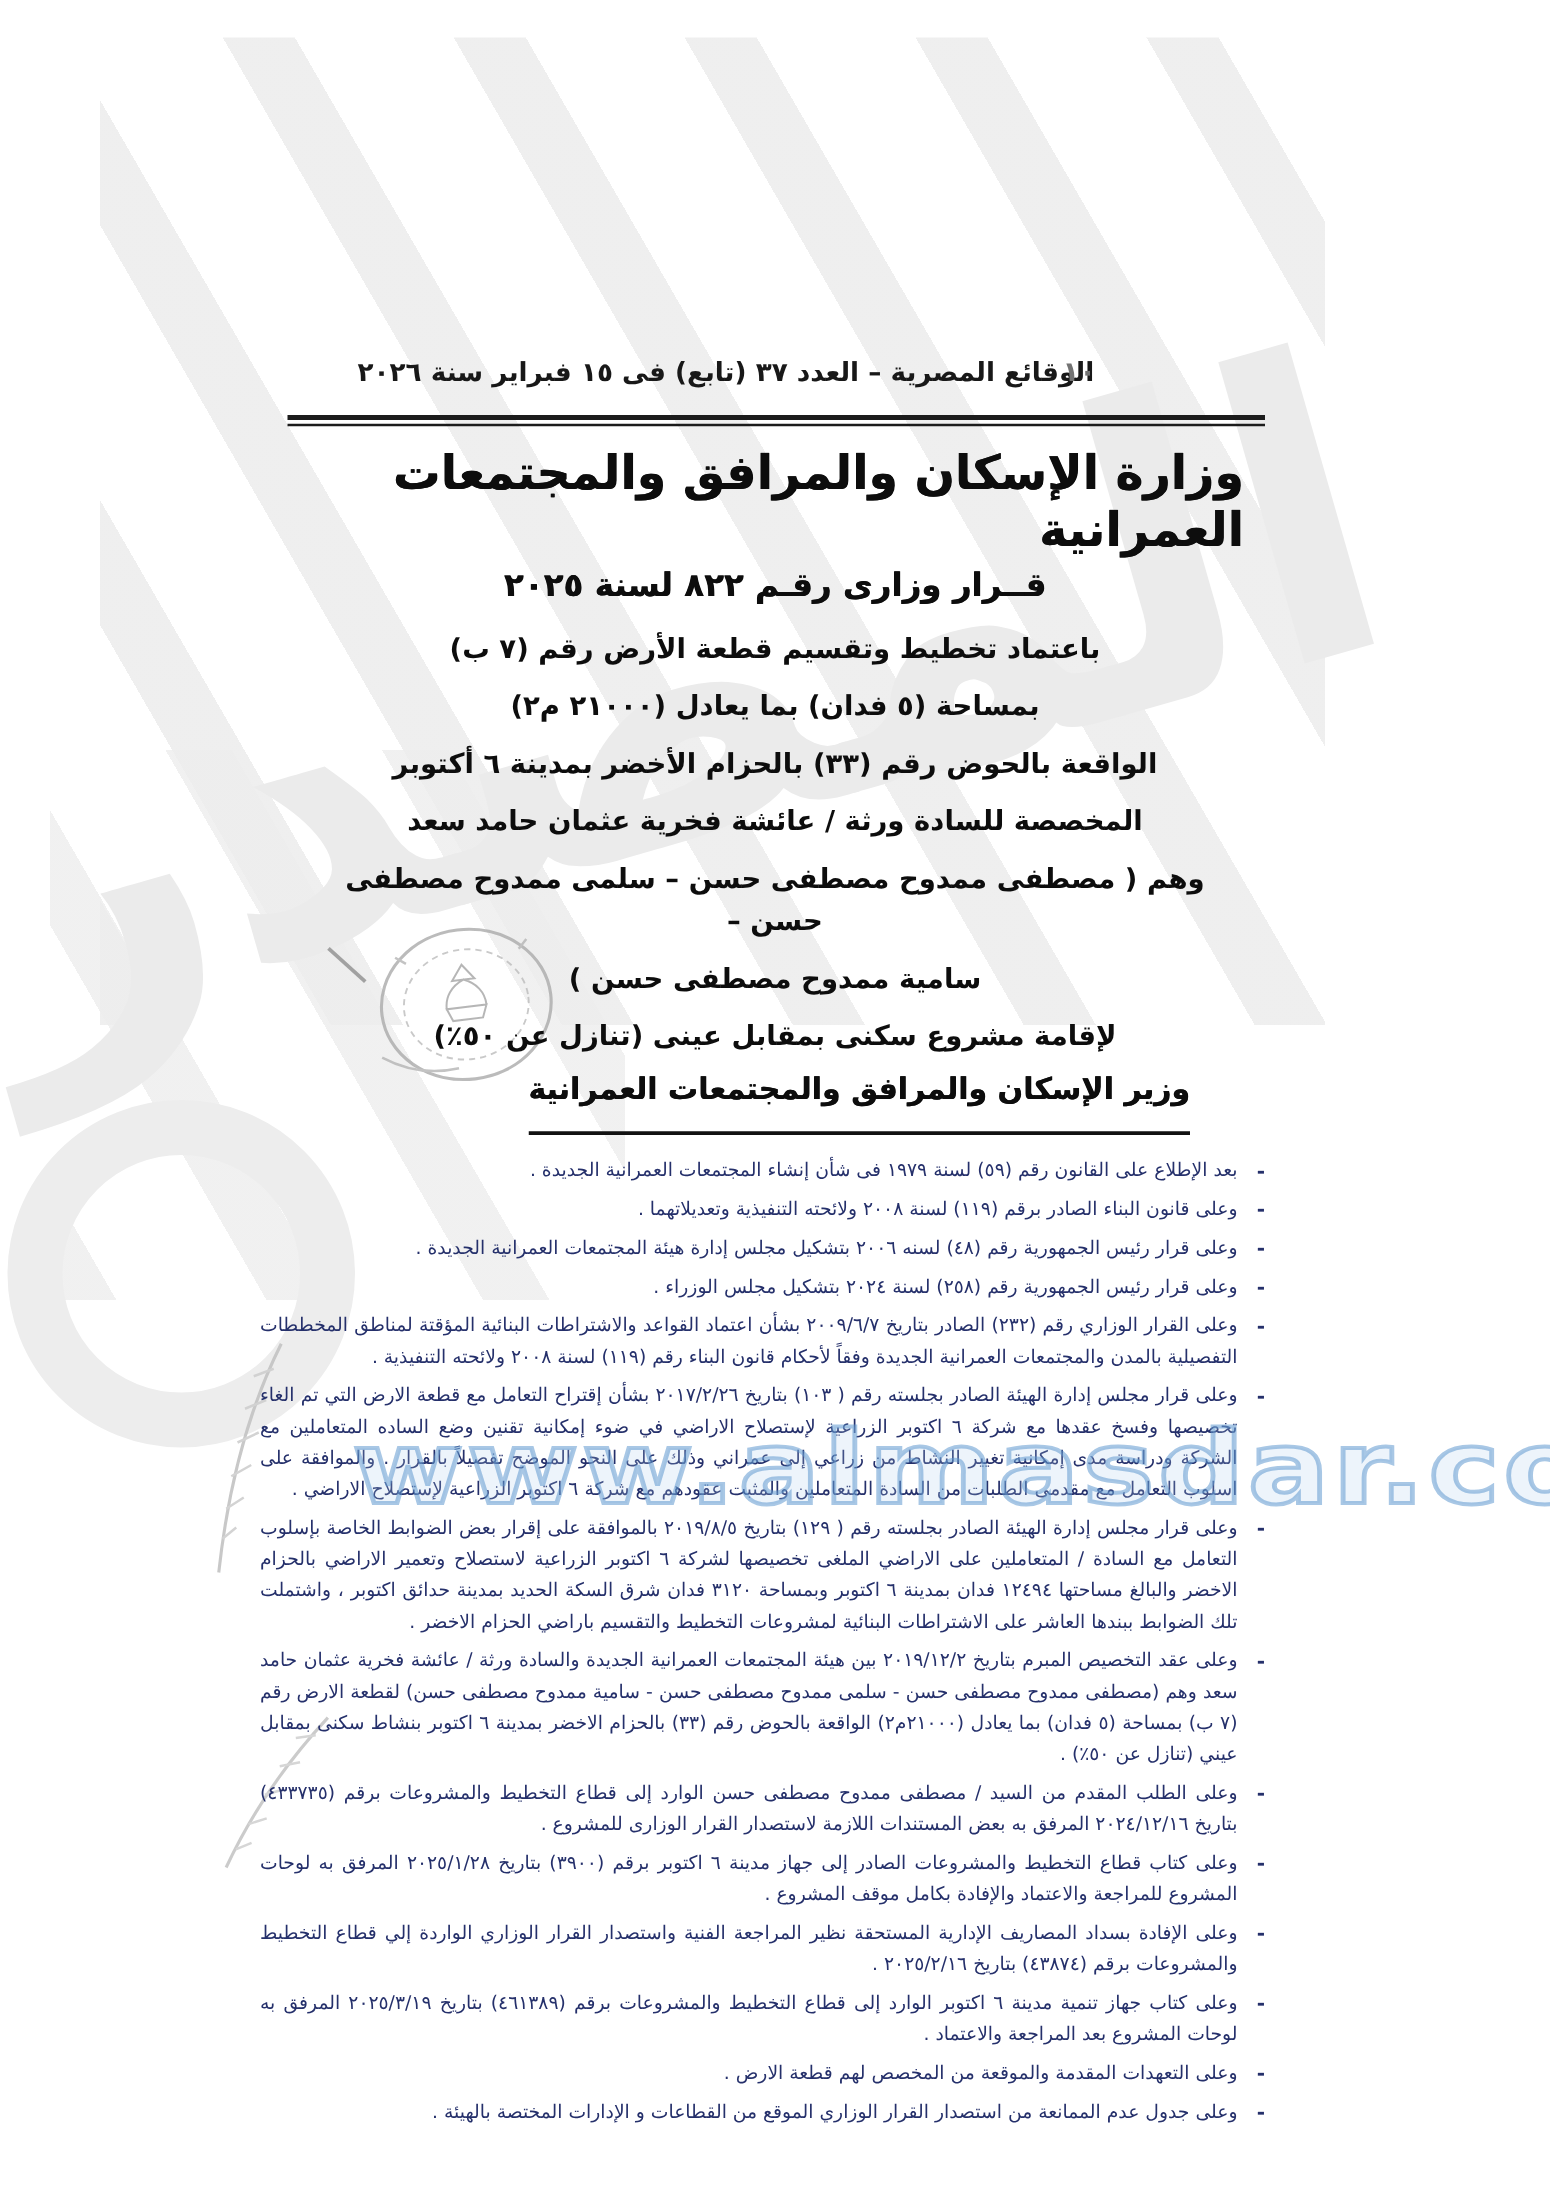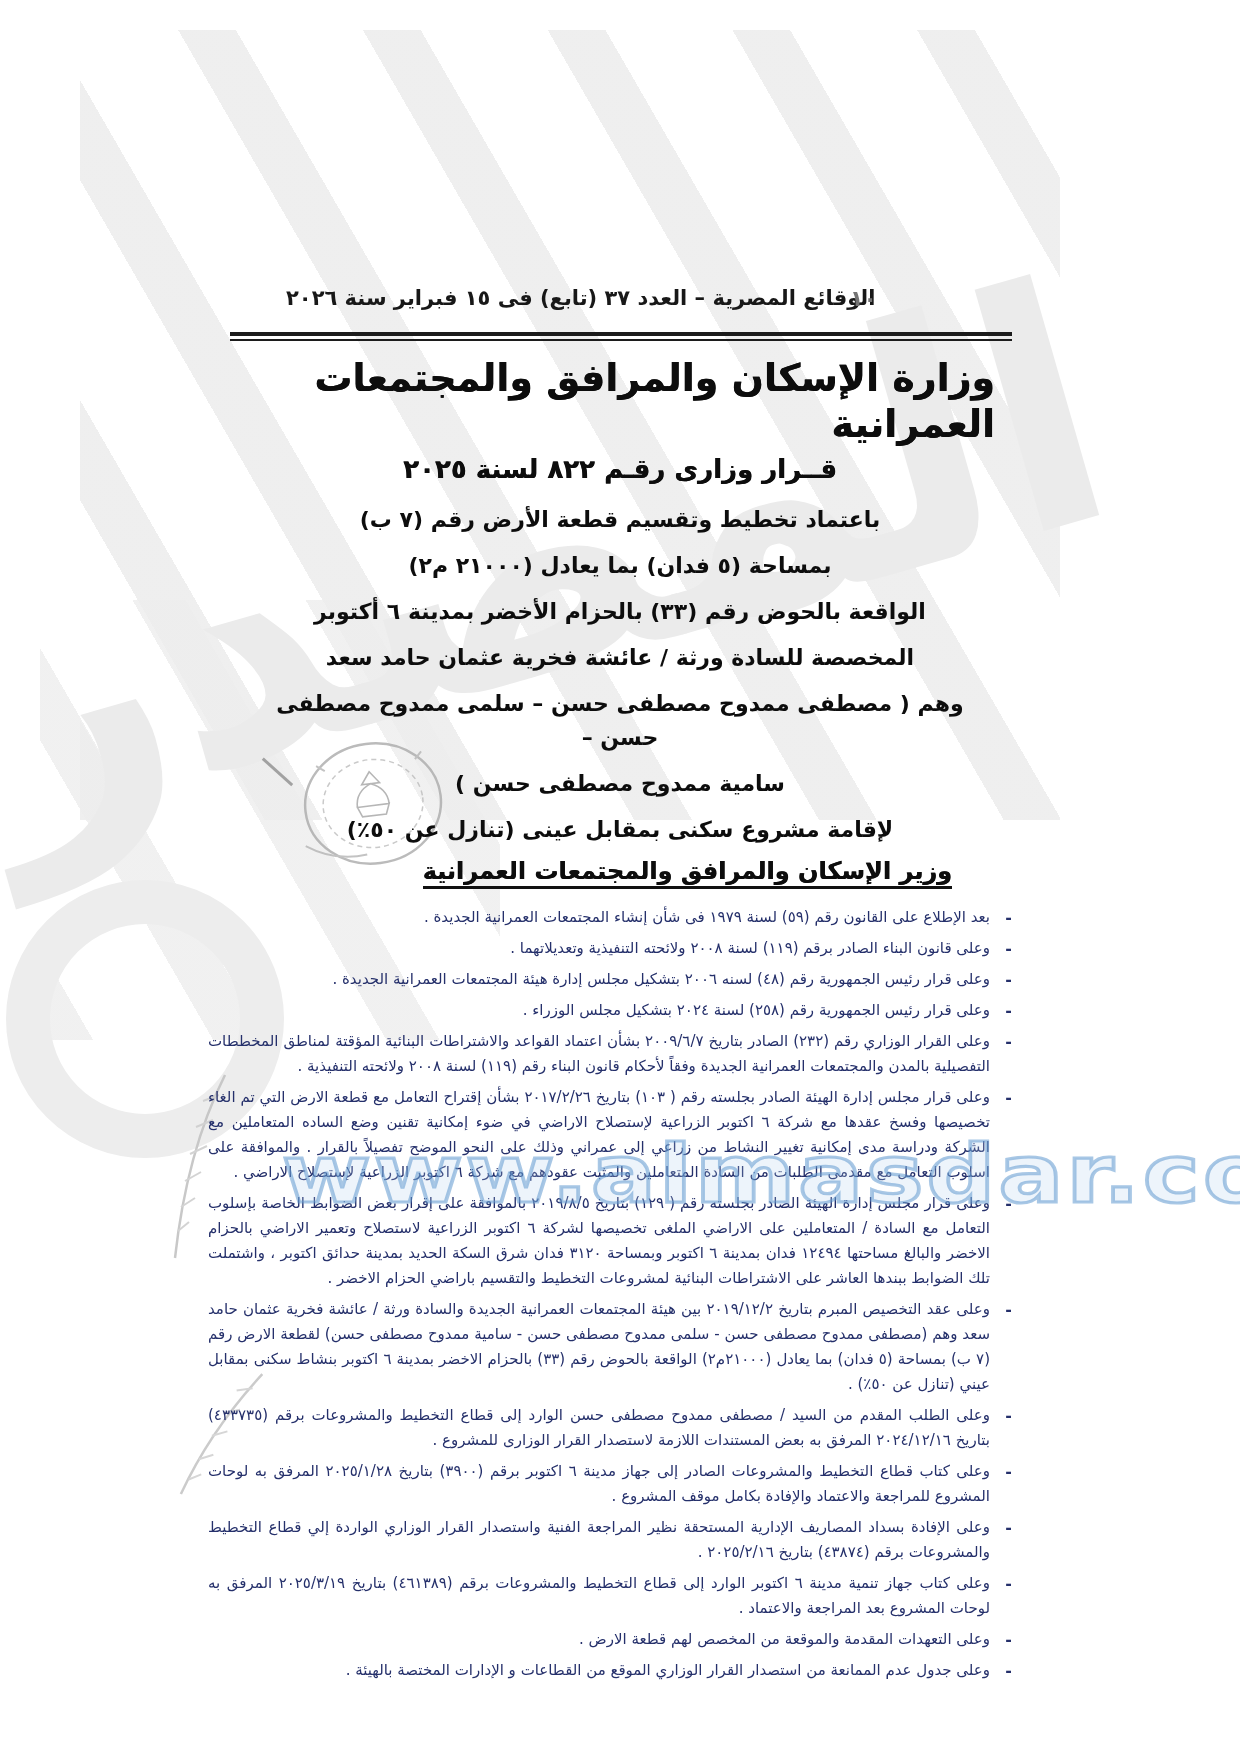--- a/index.html
+++ b/index.html
@@ -27,21 +27,21 @@
   .journal{position:absolute;left:286px;top:286px;font-size:21px;color:#181818;direction:rtl;font-weight:bold;}
   .pagenum{position:absolute;left:850px;top:286px;font-size:22px;color:#737373;font-weight:bold;}
   .rule{margin:8px 228px 0 230px;height:3px;border-top:4px solid #1c1c1c;border-bottom:2px solid #1c1c1c;}
   .title-block{margin:14px 245px 0 245px;text-align:center;direction:rtl;color:#0d0d0d;}
   .t1{font-size:38px;line-height:46px;font-weight:bold;text-shadow:.4px 0 0 currentColor;text-align:right;}
   .t2{font-size:26px;line-height:44px;font-weight:bold;text-shadow:.4px 0 0 currentColor;}
   .t3{font-size:23px;line-height:38px;font-weight:bold;}
   .t4{font-size:22px;line-height:34px;font-weight:bold;margin-top:12px;}
   .section-header{margin:10px 288px 0 0;text-align:right;direction:rtl;}
   .section-header span{display:inline-block;font-size:24px;font-weight:bold;color:#0d0d0d;
-      border-bottom:3px solid #111;padding-bottom:1px;text-shadow:.4px 0 0 currentColor;}
+      border-bottom:3px solid #111;padding-bottom:20px;text-shadow:.4px 0 0 currentColor;}
   .bullets{direction:rtl;margin:16px 228px 0 208px;color:#25306b;}
   .item{display:flex;gap:12px;margin-bottom:6px;}
   .dash{flex:0 0 10px;font-weight:bold;font-size:16px;line-height:25px;}
   .btext{flex:1;font-size:15px;font-weight:normal;line-height:25px;text-align:justify;}
 </style>
 </head>
 <body>
 
 <div class="page">
 

